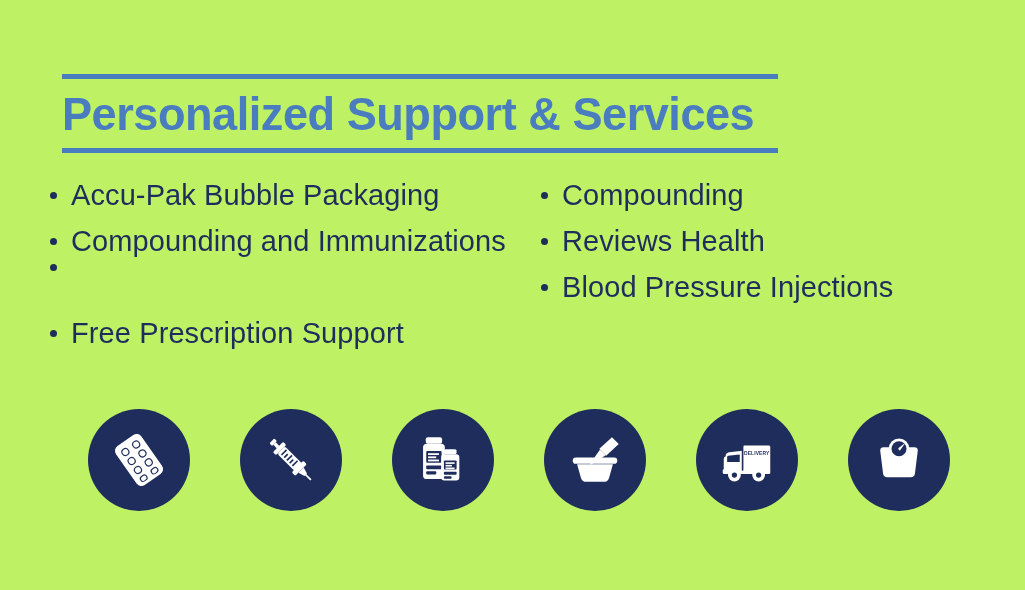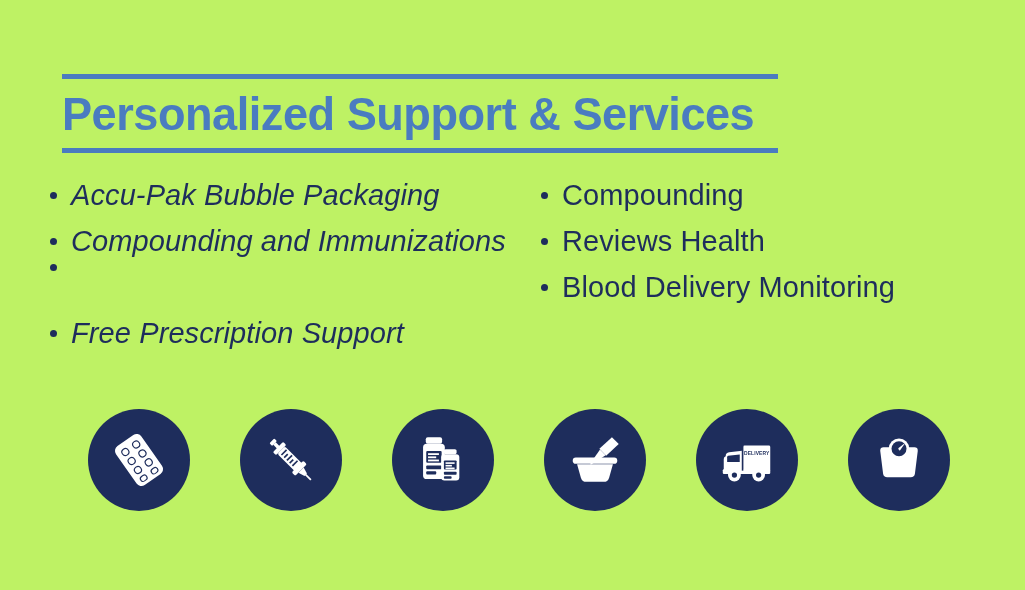--- a/index.html
+++ b/index.html
@@ -56,21 +56,21 @@
     position: absolute;
     left: 0;
     top: 178px;
     width: 1025px;
     display: flex;
   }
   .col {
     display: flex;
     flex-direction: column;
   }
-  .col-left  { margin-left: 50px; width: 480px; font-style: italic; }
+  .col-left  { margin-left: 50px; width: 480px; }
   .col-right { margin-left: 11px; width: 470px; }
 
   .bullet-row {
     display: flex;
     align-items: baseline;
     height: 46px;
   }
   .dot {
     width: 7px;
     height: 7px;
@@ -150,21 +150,21 @@
       <div class="bullet-row">
         <span class="dot"></span>
         <span class="bullet-text">Compounding</span>
       </div>
       <div class="bullet-row">
         <span class="dot"></span>
         <span class="bullet-text">Reviews Health</span>
       </div>
       <div class="bullet-row">
         <span class="dot"></span>
-        <span class="bullet-text">Blood Delivery Monitoring</span>
+        <span class="bullet-text">Blood Pressure Injections</span>
       </div>
     </div>
 
   </div>
 
   <div class="icon-row">
 
     <div class="icon-circle">
       <span>
         <svg width="62" height="62" viewBox="0 0 64 64" fill="none">

